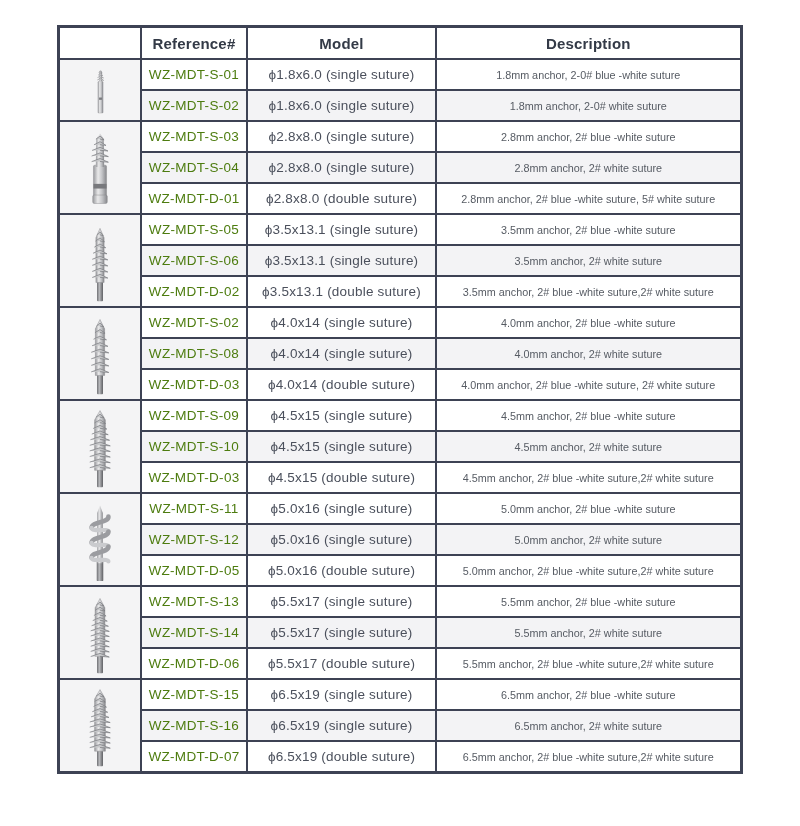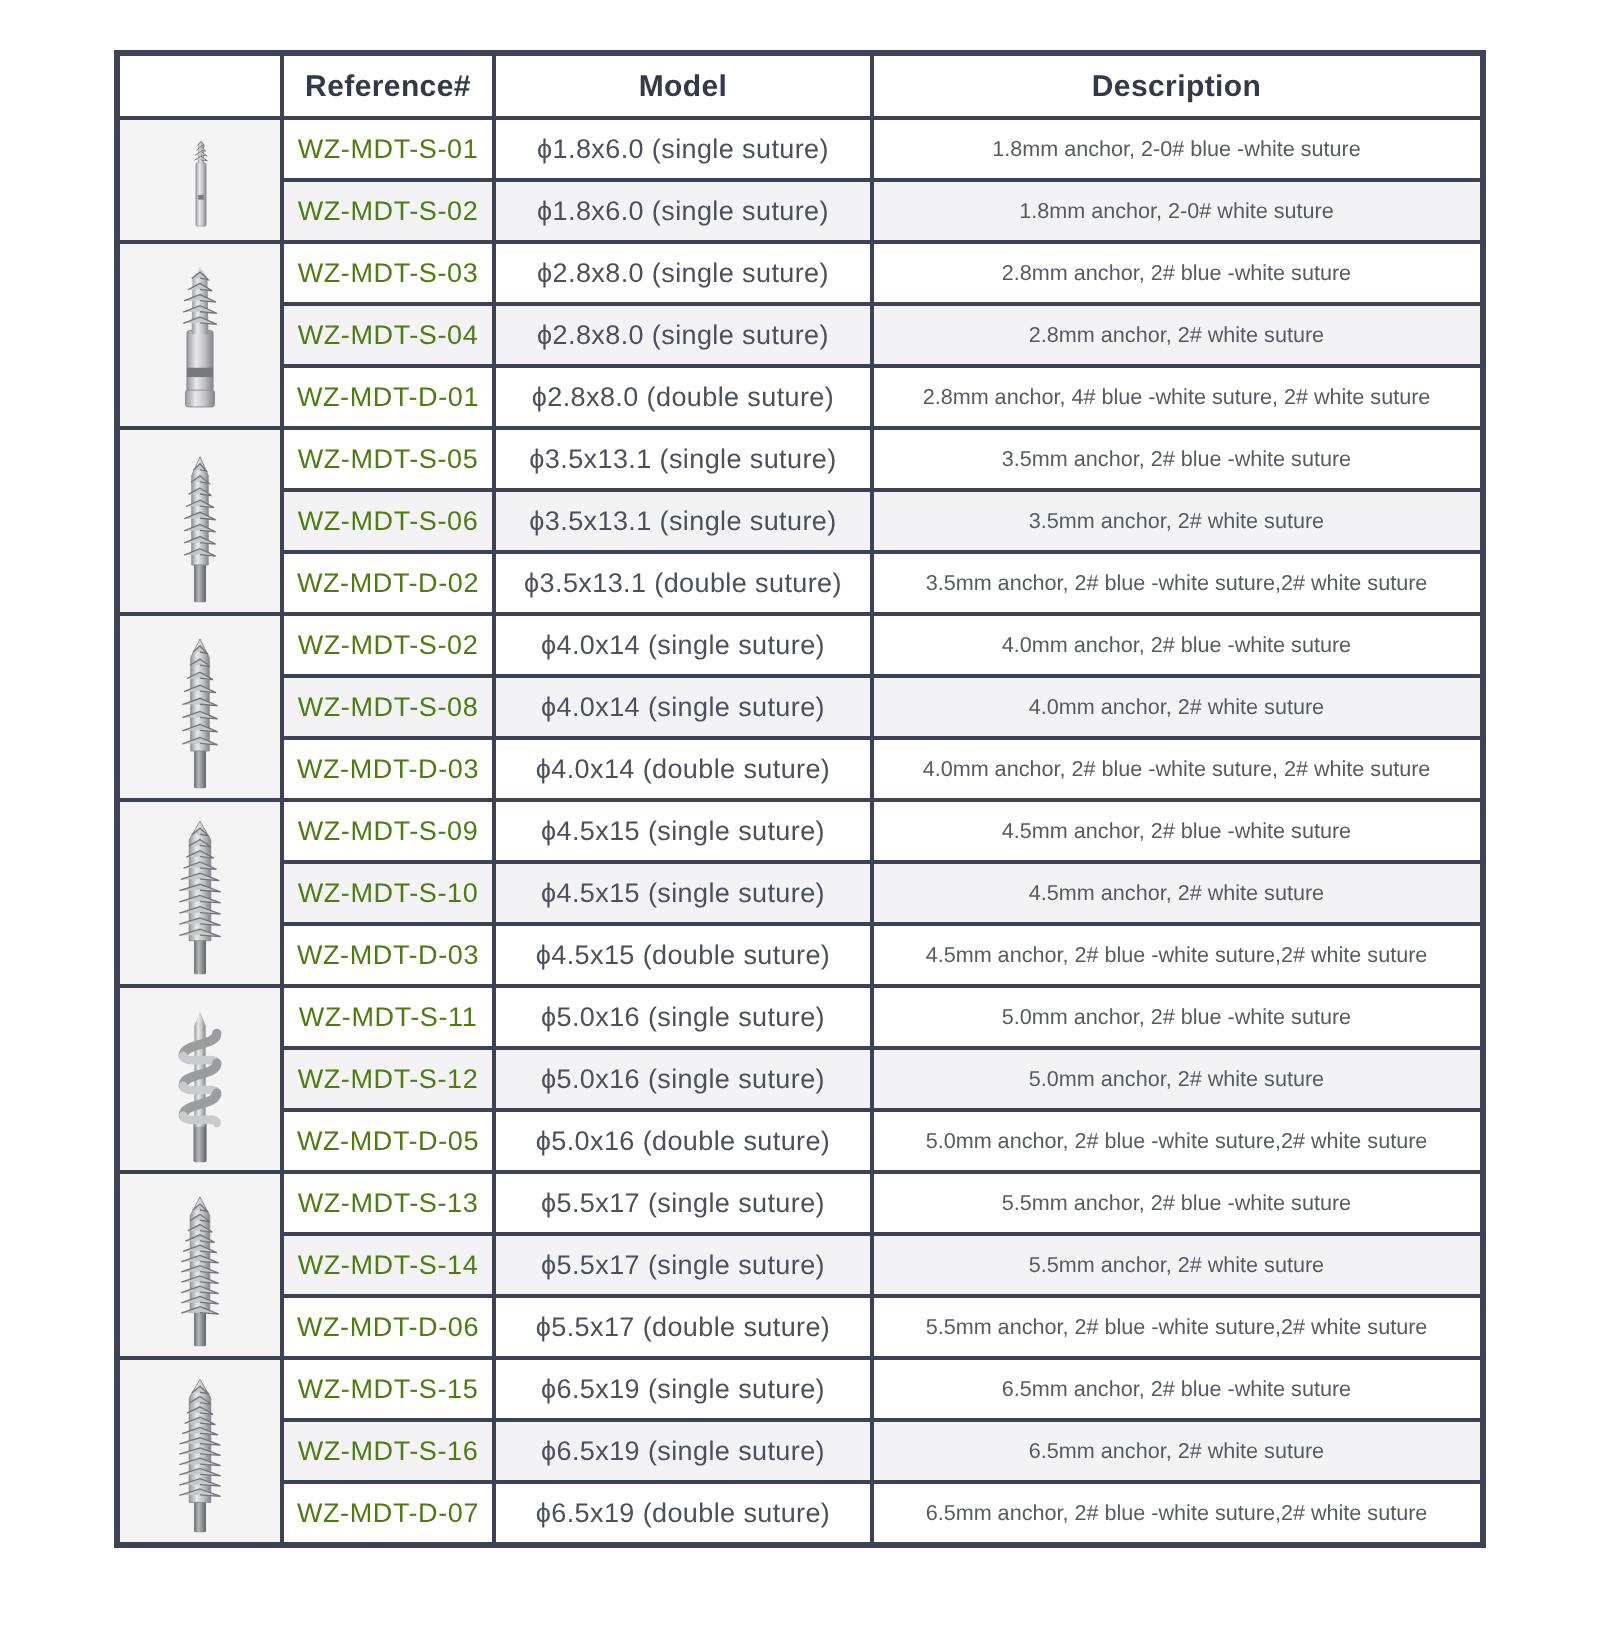--- a/index.html
+++ b/index.html
@@ -112,21 +112,21 @@
           <td class="desc">2.8mm anchor,  2# blue -white suture</td>
         </tr>
         <tr>
           <td class="ref shade">WZ-MDT-S-04</td>
           <td class="model shade">ϕ2.8x8.0 (single suture)</td>
           <td class="desc shade">2.8mm anchor,  2# white suture</td>
         </tr>
         <tr>
           <td class="ref">WZ-MDT-D-01</td>
           <td class="model">ϕ2.8x8.0 (double suture)</td>
-          <td class="desc">2.8mm anchor,  4# blue -white suture,  2# white suture</td>
+          <td class="desc">2.8mm anchor,  2# blue -white suture,  5# white suture</td>
         </tr>
         <tr>
           <td class="img" rowspan="3">
             <svg viewBox="0 0 60 90" width="56" height="84">
               <rect x="26.8" y="67" width="6.4" height="21" rx="1" fill="url(#gShaft)"></rect>
               <polygon points="30,10 25.6,20 25.6,68 34.4,68 34.4,20" fill="url(#gMetal)" stroke="#8a8b8f" stroke-width="0.5"></polygon>
               <path d="M 26.56551724137931 17.2 L 30 13.8 L 33.43448275862069 17.8 L 30 17" fill="#c7c8ca" stroke="#737479" stroke-width="0.7"></path>
               <path d="M 25.220689655172414 23.7 L 30 20.3 L 34.779310344827586 24.3 L 30 23.5" fill="#c7c8ca" stroke="#737479" stroke-width="0.7"></path>
               <path d="M 23.875862068965517 30.2 L 30 26.8 L 36.12413793103448 30.8 L 30 30" fill="#c7c8ca" stroke="#737479" stroke-width="0.7"></path>
               <path d="M 22.53103448275862 36.7 L 30 33.3 L 37.46896551724138 37.3 L 30 36.5" fill="#c7c8ca" stroke="#737479" stroke-width="0.7"></path>

